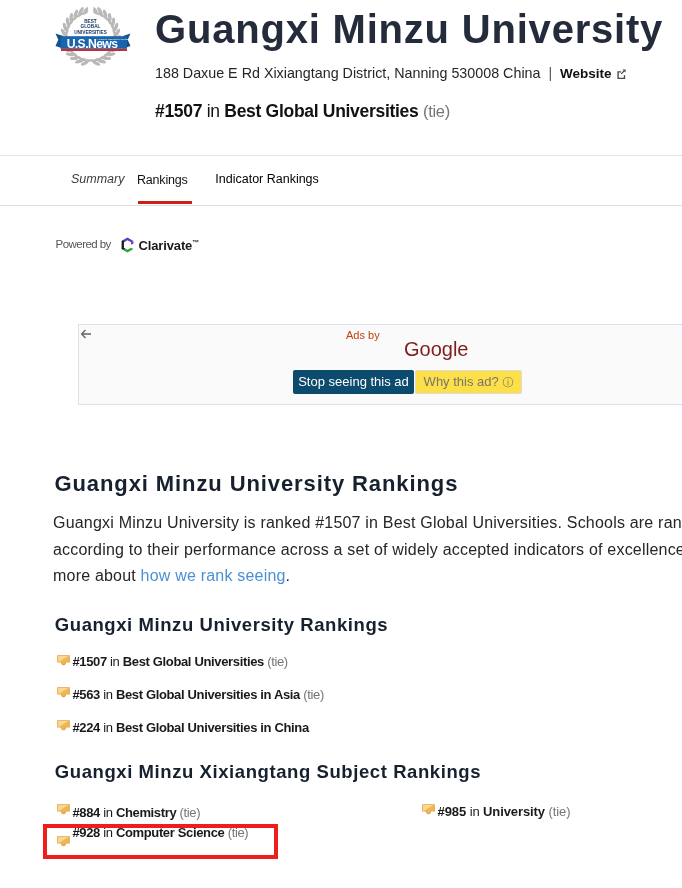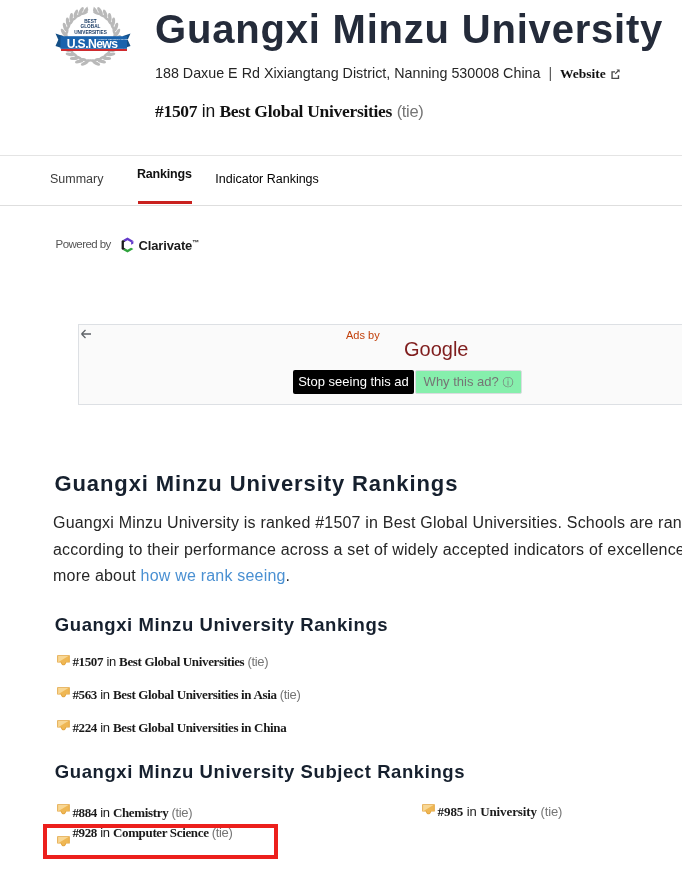--- a/index.html
+++ b/index.html
@@ -1,19 +1,19 @@
 <!DOCTYPE html>
 <html><head>
 <meta charset="utf-8">
 <style>
   html,body{margin:0;padding:0;}
   body{width:682px;height:888px;overflow:hidden;position:relative;background:#fff;
        font-family:"Liberation Sans",sans-serif;}
   .abs{position:absolute;line-height:1;white-space:nowrap;}
-  .b{font-weight:bold;font-family:Liberation Serif, serif;}
+  .b{font-weight:bold;}
   .tie{color:#757575;font-weight:normal;}
   .row{position:absolute;font-size:13px;letter-spacing:-0.35px;color:#1a1a1a;white-space:nowrap;line-height:1;}
 </style>
 </head>
 <body>
 
 <svg class="abs" style="left:0;top:0" width="140" height="75" viewBox="0 0 140 75">
   <g fill="#b9b9b9">
     <ellipse cx="94.3" cy="9.5" rx="4.3" ry="1.7" transform="rotate(-134.0 94.3 9.5)"></ellipse>
     <ellipse cx="96.4" cy="13.0" rx="3.6" ry="1.4" transform="rotate(-156.0 96.4 13.0)"></ellipse>
@@ -90,42 +90,42 @@
 
 <div class="abs" style="left:155px;top:65.8px;font-size:14.3px;color:#262626;">188 Daxue E Rd Xixiangtang District, Nanning 530008 China<span style="color:#555">&nbsp; | &nbsp;</span><span class="b" style="font-size:13.5px;color:#111;">Website</span> <svg width="11" height="11" viewBox="0 0 12 12" style="vertical-align:-1px">
       <path d="M1.5 3.5 h4 v1.5 h-2.5 v5.5 h5.5 v-2.5 h1.5 v4 h-8.5 z" fill="#4a4a4a"></path>
       <path d="M7 1.5 h3.5 v3.5 l-1.3-1.3 -3.1 3.1 -0.9-0.9 3.1-3.1 z" fill="#4a4a4a"></path>
     </svg></div>
 
 <div class="abs" style="left:155px;top:103.2px;font-size:17.5px;letter-spacing:-0.3px;color:#111;"><span class="b">#1507</span> in <span class="b">Best Global Universities</span> <span style="color:#757575;font-size:16.5px">(tie)</span></div>
 
 <div class="abs" style="left:0;top:155.3px;width:682px;height:1.2px;background:#e4e4e4;"></div>
 <div class="abs" style="left:0;top:204.6px;width:682px;height:1.5px;background:#dedede;"></div>
-<div class="abs" style="left:50px;top:172.7px;font-size:12.5px;color:#3c3c3c;">Summary</div>
-<div class="abs" style="left:137px;top:168px;font-size:12.5px;letter-spacing:-0.2px;color:#111;font-weight:bold;">Rankings</div>
+<div class="abs" style="left:71px;top:172.7px;font-size:12.5px;color:#3c3c3c;font-style:italic;">Summary</div>
+<div class="abs" style="left:137px;top:174px;font-size:12.5px;letter-spacing:-0.2px;color:#111;font-weight:normal;">Rankings</div>
 <div class="abs" style="left:137.5px;top:201.2px;width:54px;height:2.4px;background:#c9211e;"></div>
 <div class="abs" style="left:215.3px;top:172.7px;font-size:12.5px;color:#000000;">Indicator Rankings</div>
 
 <div class="abs" style="left:55.6px;top:238.6px;font-size:11.5px;letter-spacing:-0.55px;color:#555;">Powered by</div>
 <svg class="abs" style="left:121px;top:237px" width="13" height="16" viewBox="0 0 13 16">
   <polygon points="6.5,0.6 12.4,3.9 10.1,5.2 6.5,3.2 4.3,4.4 2.0,3.1" fill="#6238c9"></polygon>
   <polygon points="12.4,3.9 12.4,6.5 10.1,7.8 10.1,5.2" fill="#6238c9"></polygon>
   <polygon points="6.5,15.4 12.4,12.1 10.1,10.8 6.5,12.8 4.3,11.6 2.0,12.9" fill="#2fa33c"></polygon>
   <path d="M2.0,3.1 L0.6,3.9 L0.6,12.1 L2.0,12.9 L4.3,11.6 L2.9,10.8 L2.9,5.2 L4.3,4.4 Z" fill="#1b1b1b"></path>
 </svg>
 <div class="abs" style="left:138.6px;top:238.5px;font-size:13px;color:#1b1b1b;font-weight:bold;letter-spacing:-0.15px;">Clarivate<span style="font-size:7px;vertical-align:5px;">™</span></div>
 
 <div class="abs" style="left:78px;top:323.6px;width:700px;height:81px;background:#fafafa;border:1px solid #dde0e4;box-sizing:border-box;"></div>
 <svg class="abs" style="left:81px;top:328.5px" width="10" height="10" viewBox="0 0 10 10">
     <path d="M0.5 5 L4.5 1 M0.5 5 L4.5 9 M0.5 5 H10" stroke="#5f6368" stroke-width="1.3" fill="none"></path>
   </svg>
 <div class="abs" style="left:346px;top:330px;font-size:11px;color:#c2410c;">Ads by</div>
 <div class="abs" style="left:404px;top:338.7px;font-size:20px;color:#7f1d1d;">Google</div>
-<div class="abs" style="left:293px;top:370px;width:121px;height:24px;background:#000000;color:#fff;font-size:13px;text-align:center;line-height:24px;border-radius:2px;">Stop seeing this ad</div>
-<div class="abs" style="left:415px;top:370px;width:107px;height:24px;background:#86efac;border:1px solid #dadce0;box-sizing:border-box;color:#757575;font-size:13px;text-align:center;line-height:22px;border-radius:2px;">Why this ad? <span style="font-size:11px;">ⓘ</span></div>
+<div class="abs" style="left:293px;top:370px;width:121px;height:24px;background:#0c4a6e;color:#fff;font-size:13px;text-align:center;line-height:24px;border-radius:2px;">Stop seeing this ad</div>
+<div class="abs" style="left:415px;top:370px;width:107px;height:24px;background:#fde047;border:1px solid #dadce0;box-sizing:border-box;color:#757575;font-size:13px;text-align:center;line-height:22px;border-radius:2px;">Why this ad? <span style="font-size:11px;">ⓘ</span></div>
 
 <div class="abs" style="left:54.5px;top:473.4px;font-size:22px;font-weight:bold;color:#16202e;letter-spacing:0.9px;">Guangxi Minzu University Rankings</div>
 
 <div class="abs" style="left:53px;top:510.4px;font-size:16px;color:#262626;letter-spacing:0.2px;line-height:26.5px;white-space:nowrap;">Guangxi Minzu University is ranked #1507 in Best Global Universities. Schools are ranked<br>according to their performance across a set of widely accepted indicators of excellence. Read<br>more about <span style="color:#4a90d2">how we rank seeing</span>.</div>
 
 <div class="abs" style="left:54.8px;top:616.2px;font-size:18.5px;font-weight:bold;color:#16202e;letter-spacing:0.57px;">Guangxi Minzu University Rankings</div>
 
 <svg class="abs" style="left:56.8px;top:654.5px" width="13" height="11" viewBox="0 0 12.5 10.5">
     <path d="M0.2,0.2 H12.3 V7.1 H8.9 C8.4,8.9 7.1,9.9 6.25,9.9 C5.4,9.9 4.1,8.9 3.6,7.1 H0.2 Z" fill="#e2a23a"></path>
     <path d="M1.1,1.0 H11.4 V6.6 H8.3 C7.9,8.2 6.9,9.0 6.25,9.0 C5.6,9.0 4.6,8.2 4.2,6.6 H1.1 Z" fill="#efb754"></path>
@@ -138,21 +138,21 @@
     <path d="M1.1,1.0 H11.0 L1.1,6.9 Z" fill="#f8d795"></path>
   </svg>
 <div class="row" style="left:72.4px;top:688px;"><span class="b">#563</span> in <span class="b">Best Global Universities in Asia</span> <span class="tie">(tie)</span></div>
 <svg class="abs" style="left:56.8px;top:719.9px" width="13" height="11" viewBox="0 0 12.5 10.5">
     <path d="M0.2,0.2 H12.3 V7.1 H8.9 C8.4,8.9 7.1,9.9 6.25,9.9 C5.4,9.9 4.1,8.9 3.6,7.1 H0.2 Z" fill="#e2a23a"></path>
     <path d="M1.1,1.0 H11.4 V6.6 H8.3 C7.9,8.2 6.9,9.0 6.25,9.0 C5.6,9.0 4.6,8.2 4.2,6.6 H1.1 Z" fill="#efb754"></path>
     <path d="M1.1,1.0 H11.0 L1.1,6.9 Z" fill="#f8d795"></path>
   </svg>
 <div class="row" style="left:72.4px;top:720.7px;"><span class="b">#224</span> in <span class="b">Best Global Universities in China</span></div>
 
-<div class="abs" style="left:54.8px;top:763.3px;font-size:18.5px;font-weight:bold;color:#16202e;letter-spacing:0.58px;">Guangxi Minzu University Subject Rankings</div>
+<div class="abs" style="left:54.8px;top:763.3px;font-size:18.5px;font-weight:bold;color:#16202e;letter-spacing:0.58px;">Guangxi Minzu Xixiangtang Subject Rankings</div>
 
 <svg class="abs" style="left:56.8px;top:804.2px" width="13" height="11" viewBox="0 0 12.5 10.5">
     <path d="M0.2,0.2 H12.3 V7.1 H8.9 C8.4,8.9 7.1,9.9 6.25,9.9 C5.4,9.9 4.1,8.9 3.6,7.1 H0.2 Z" fill="#e2a23a"></path>
     <path d="M1.1,1.0 H11.4 V6.6 H8.3 C7.9,8.2 6.9,9.0 6.25,9.0 C5.6,9.0 4.6,8.2 4.2,6.6 H1.1 Z" fill="#efb754"></path>
     <path d="M1.1,1.0 H11.0 L1.1,6.9 Z" fill="#f8d795"></path>
   </svg>
 <div class="row" style="left:72.4px;top:806px;"><span class="b">#884</span> in <span class="b">Chemistry</span> <span class="tie">(tie)</span></div>
 <svg class="abs" style="left:422px;top:804.2px" width="13" height="11" viewBox="0 0 12.5 10.5">
     <path d="M0.2,0.2 H12.3 V7.1 H8.9 C8.4,8.9 7.1,9.9 6.25,9.9 C5.4,9.9 4.1,8.9 3.6,7.1 H0.2 Z" fill="#e2a23a"></path>
     <path d="M1.1,1.0 H11.4 V6.6 H8.3 C7.9,8.2 6.9,9.0 6.25,9.0 C5.6,9.0 4.6,8.2 4.2,6.6 H1.1 Z" fill="#efb754"></path>

